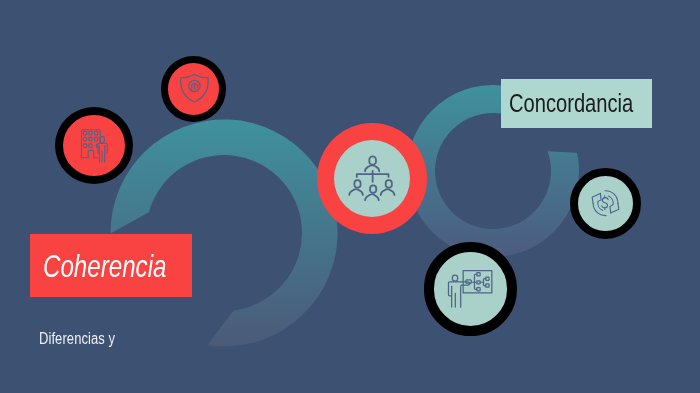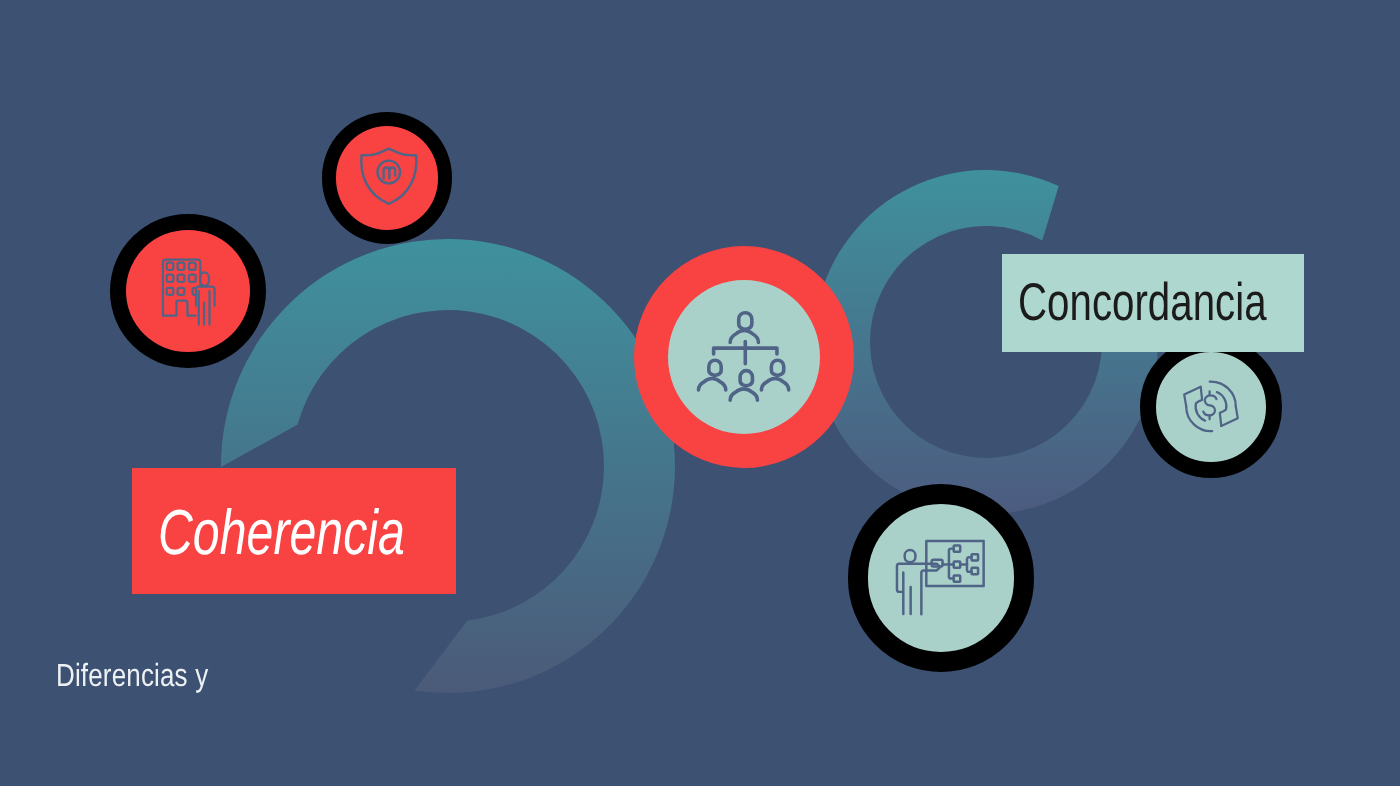--- a/index.html
+++ b/index.html
@@ -12,27 +12,27 @@
   .b1{left:55.4px;top:107px;width:77.8px;height:76.7px;background:#f94343;border:8px solid #000;}
   
   .b2{left:160.5px;top:56px;width:65.8px;height:66px;background:#f94343;border:7px solid #000;}
   
   .b3{left:316.6px;top:122.6px;width:110.7px;height:111.7px;background:#a9d1c9;border:17px solid #f94343;}
   
   .b4{left:424.1px;top:242.4px;width:93.4px;height:93.4px;background:#a9d1c9;border:10px solid #000;}
   
   .b5{left:569.6px;top:167.6px;width:71.4px;height:71.4px;background:#a9d1c9;border:8px solid #000;}
 
-  .titlebox{position:absolute;left:30px;top:234px;width:162px;height:63px;background:#f94343;margin-left:36px;}
+  .titlebox{position:absolute;left:30px;top:234px;width:162px;height:63px;background:#f94343;}
   .titlebox span{position:absolute;left:13.4px;top:14.2px;font-style:italic;font-size:31.8px;
      color:#fff;white-space:pre;display:inline-block;transform:scaleX(0.759);transform-origin:0 0;}
-  .concordbox{position:absolute;left:501px;top:79px;width:151px;height:49px;background:#aed8cf;margin-top:48px;}
+  .concordbox{position:absolute;left:501px;top:79px;width:151px;height:49px;background:#aed8cf;}
   .concordbox span{position:absolute;left:7.9px;top:9.4px;font-size:26.5px;color:#1b1b1b;white-space:pre;
      display:inline-block;transform:scaleX(0.760);transform-origin:0 0;}
-  .subtitle{position:absolute;left:28px;top:330.1px;font-size:16px;line-height:18.6px;color:#eef1f4;}
+  .subtitle{position:absolute;left:39px;top:330.1px;font-size:16px;line-height:18.6px;color:#eef1f4;}
   .subtitle .ln{display:block;height:18.6px;}
   .subtitle .ln span{white-space:pre;display:inline-block;transform:scaleX(0.812);transform-origin:0 0;letter-spacing:0.1px;}
 </style>
 </head>
 <body>
 
 <div id="stage">
  <svg class="layer" viewBox="0 0 700 393">
   <defs>
     <linearGradient id="gradL" gradientUnits="userSpaceOnUse" x1="224" y1="119.5" x2="224" y2="347">

